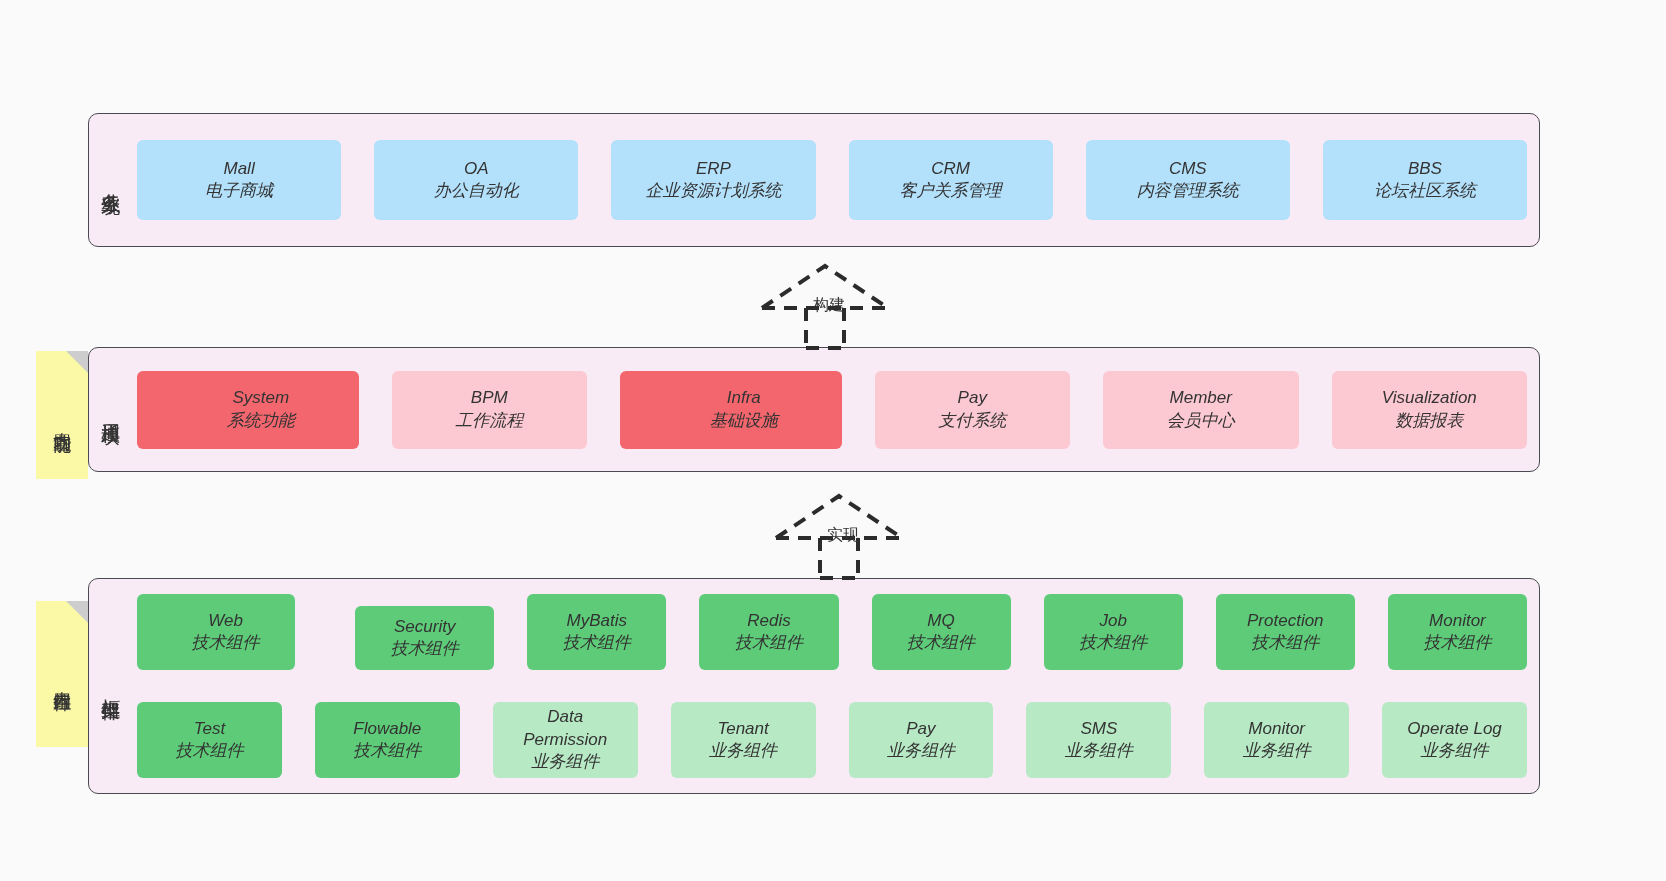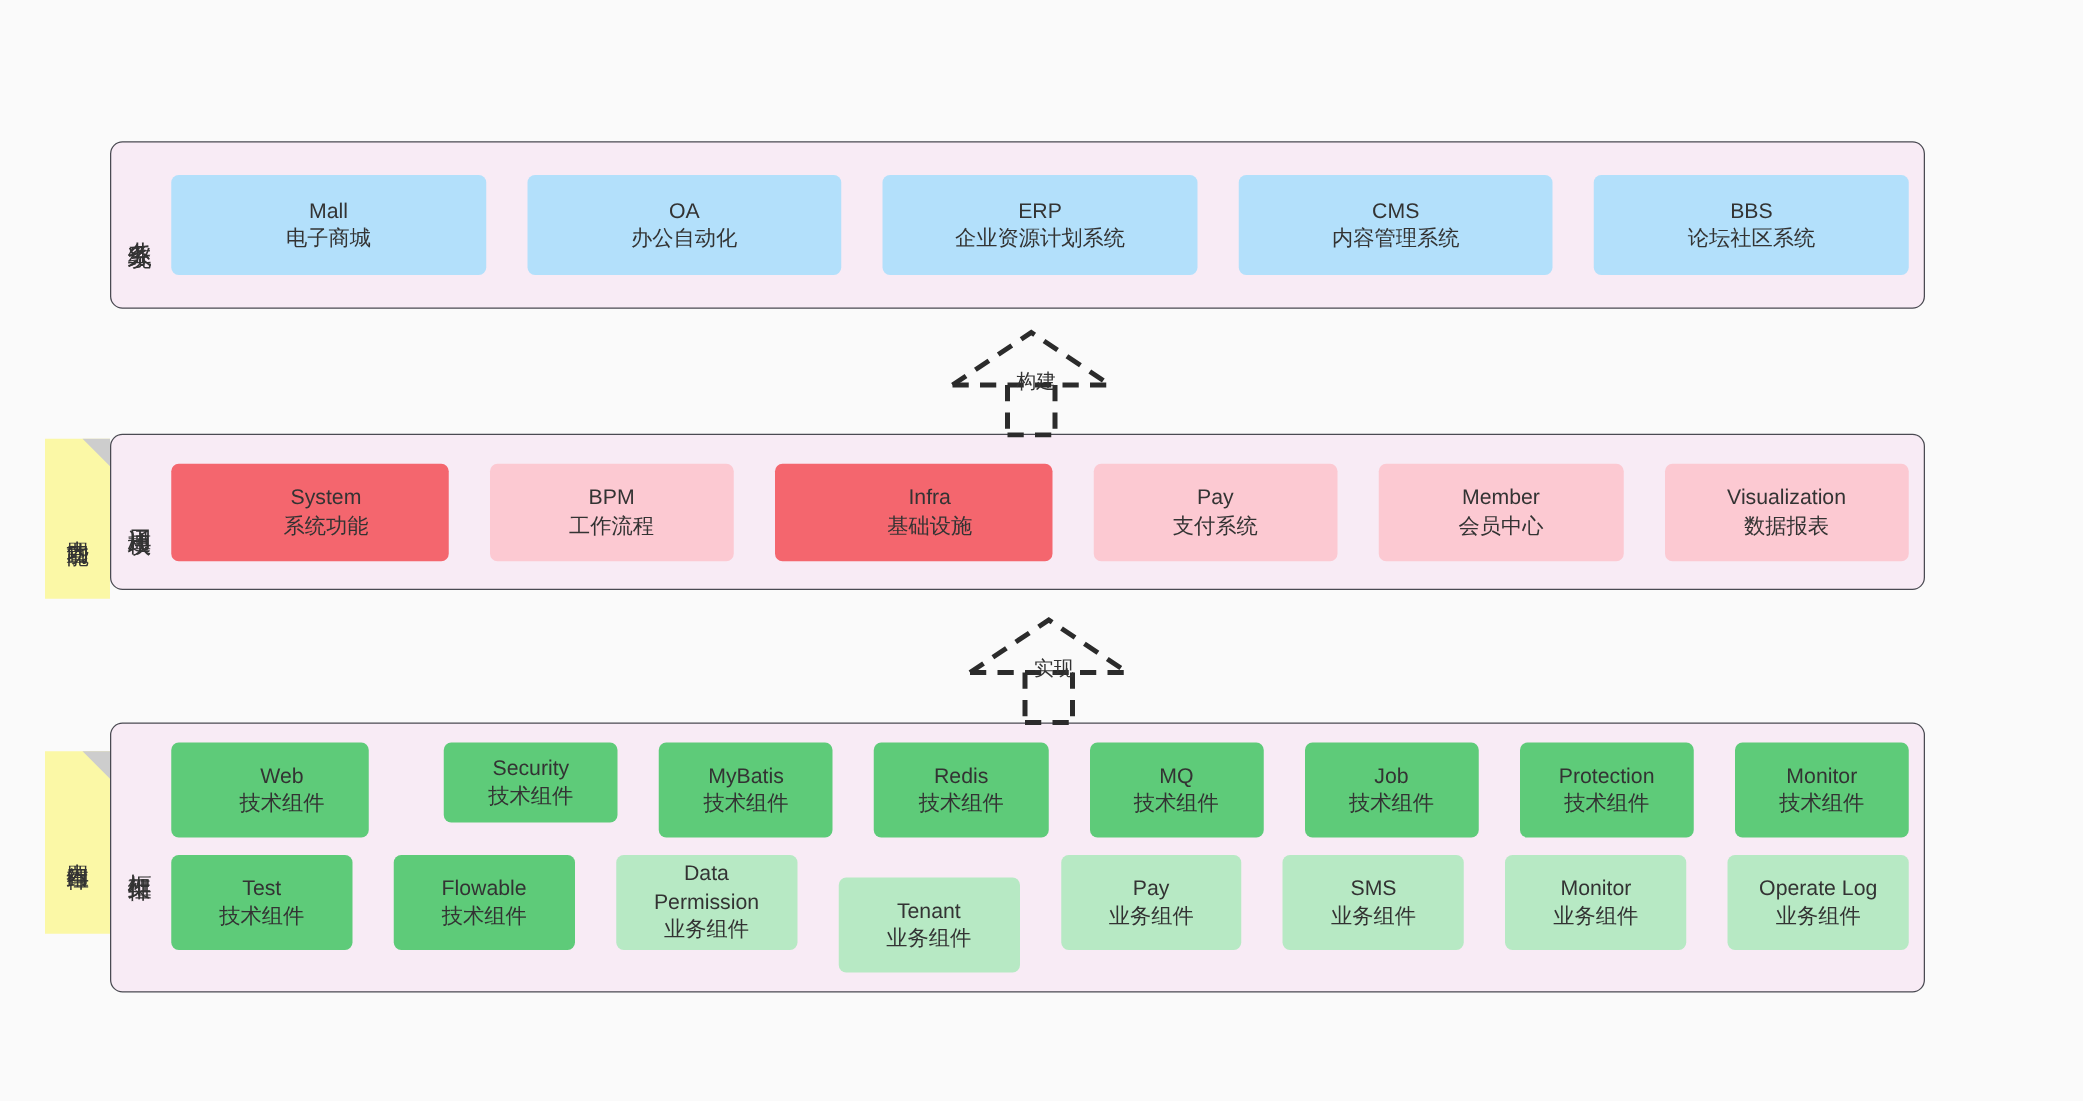--- a/index.html
+++ b/index.html
@@ -53,21 +53,22 @@
     display: flex;
     flex-direction: column;
     justify-content: center;
     gap: 14px;
     padding: 0 12px 0 4px;
   }
 
   .row {
     display: flex;
     gap: 33px;
-    align-items: flex-start;
+    align-items: flex-end;
+    font-style: italic;
   }
 
   .cell {
     flex: 1 1 0;
     border-radius: 6px;
     display: flex;
     flex-direction: column;
     align-items: center;
     justify-content: center;
     text-align: center;
@@ -148,20 +149,24 @@
           </div>
           <div class="cell c-blue" style="height: 80px;">
             <span class="t1">OA</span>
             <span class="t2">办公自动化</span>
           </div>
           <div class="cell c-blue" style="height: 80px;">
             <span class="t1">ERP</span>
             <span class="t2">企业资源计划系统</span>
           </div>
           <div class="cell c-blue" style="height: 80px;">
+            <span class="t1">CRM</span>
+            <span class="t2">客户关系管理</span>
+          </div>
+          <div class="cell c-blue" style="height: 80px;">
             <span class="t1">CMS</span>
             <span class="t2">内容管理系统</span>
           </div>
           <div class="cell c-blue" style="height: 80px;">
             <span class="t1">BBS</span>
             <span class="t2">论坛社区系统</span>
           </div>
         </div>
     </div>
   </div>

